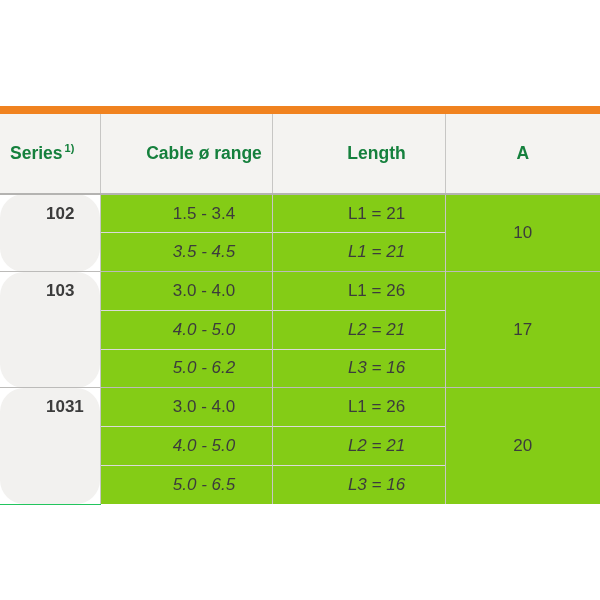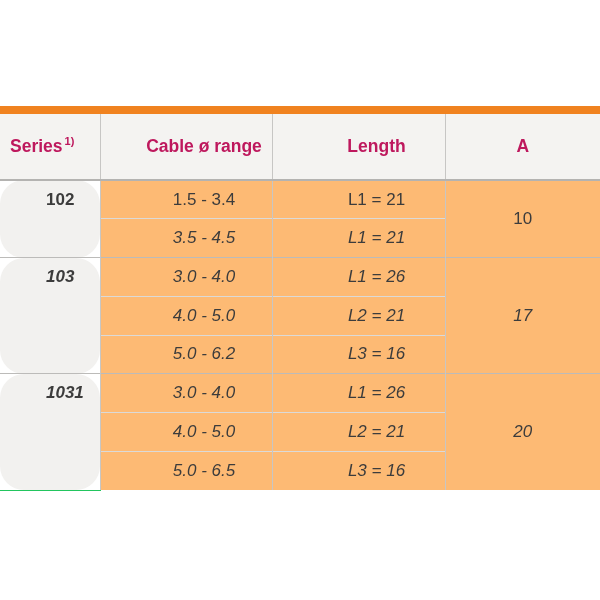--- a/index.html
+++ b/index.html
@@ -21,25 +21,25 @@
     width: 600px;
     border-collapse: collapse;
     table-layout: fixed;
   }
   col.c1 { width: 100px; }
   col.c2 { width: 172px; }
   col.c3 { width: 173px; }
   col.c4 { width: 155px; }
 
   thead th {
-    height: 66px;
+    height: 80px;
     background: #f4f3f1;
     font-size: 17.5px;
     font-weight: bold;
-    color: #be185d;
+    color: #15803d;
     border-bottom: 2px solid #b4b3b1;
     vertical-align: middle;
     text-align: center;
   }
   thead th.first {
     text-align: left;
     padding-left: 10px;
   }
   thead th sup {
     font-size: 11px;
@@ -48,36 +48,36 @@
     vertical-align: super;
     line-height: 0;
   }
   th.vline, td.vline { border-right: 1px solid #c7c6c4; padding-left: 36px; }
 
   tbody tr { height: 38.75px; }
   tbody td {
     font-size: 17px;
     text-align: center;
     vertical-align: middle;
-    background: #fdba74;
+    background: #84cc16;
   }
   td.series {
     background: #f2f1ef;
     font-weight: bold;
     text-align: left;
     vertical-align: top;
     border-radius: 24px;
   }
   td.series .series-label {
     display: block;
     height: 38.75px;
     line-height: 38.75px;
     padding-left: 10px;
   }
-  tr.group-start td { border-top: 1px solid #bcbbb9; font-style: italic; }
+  tr.group-start td { border-top: 1px solid #bcbbb9; }
   td.inner { border-top: 1px solid #dbdad8; font-style: italic; }
   td.series.last-group { border-bottom: 1px solid #22c55e; }
 </style>
 </head>
 <body>
 
 <div class="accent-bar" style="background: rgb(240, 130, 31);"></div>
 
 <table class="spec">
   <colgroup>

